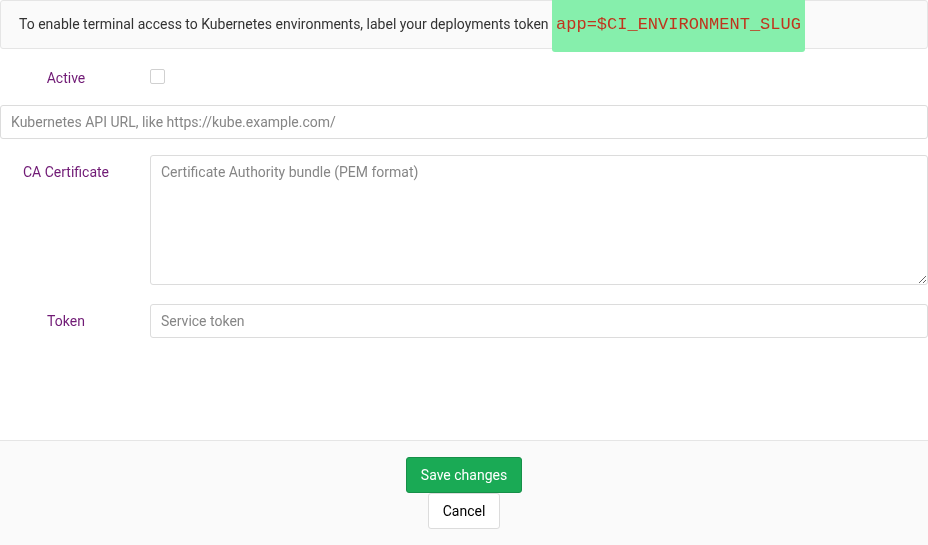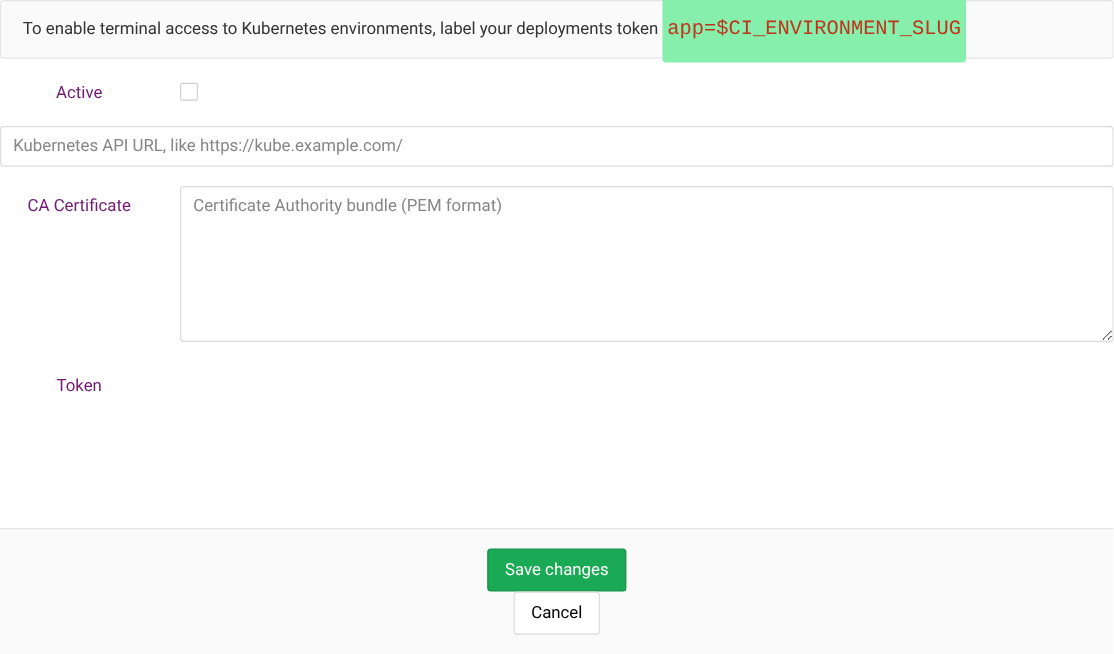--- a/index.html
+++ b/index.html
@@ -162,20 +162,23 @@
   <div class="form-row">
     <div class="form-label">CA Certificate</div>
     <div class="form-field">
       <textarea placeholder="Certificate Authority bundle (PEM format)" style=""></textarea>
     </div>
   </div>
 
 
   <div class="form-row">
     <div class="form-label">Token</div>
+    <div class="form-field">
+      <input type="text" placeholder="Service token" style="">
+    </div>
   </div>
 
 </div>
 
 <div class="footer-bar">
   <button class="btn btn-primary">Save changes</button>
   <button class="btn btn-secondary">Cancel</button>
 </div>
 
 </body></html>

